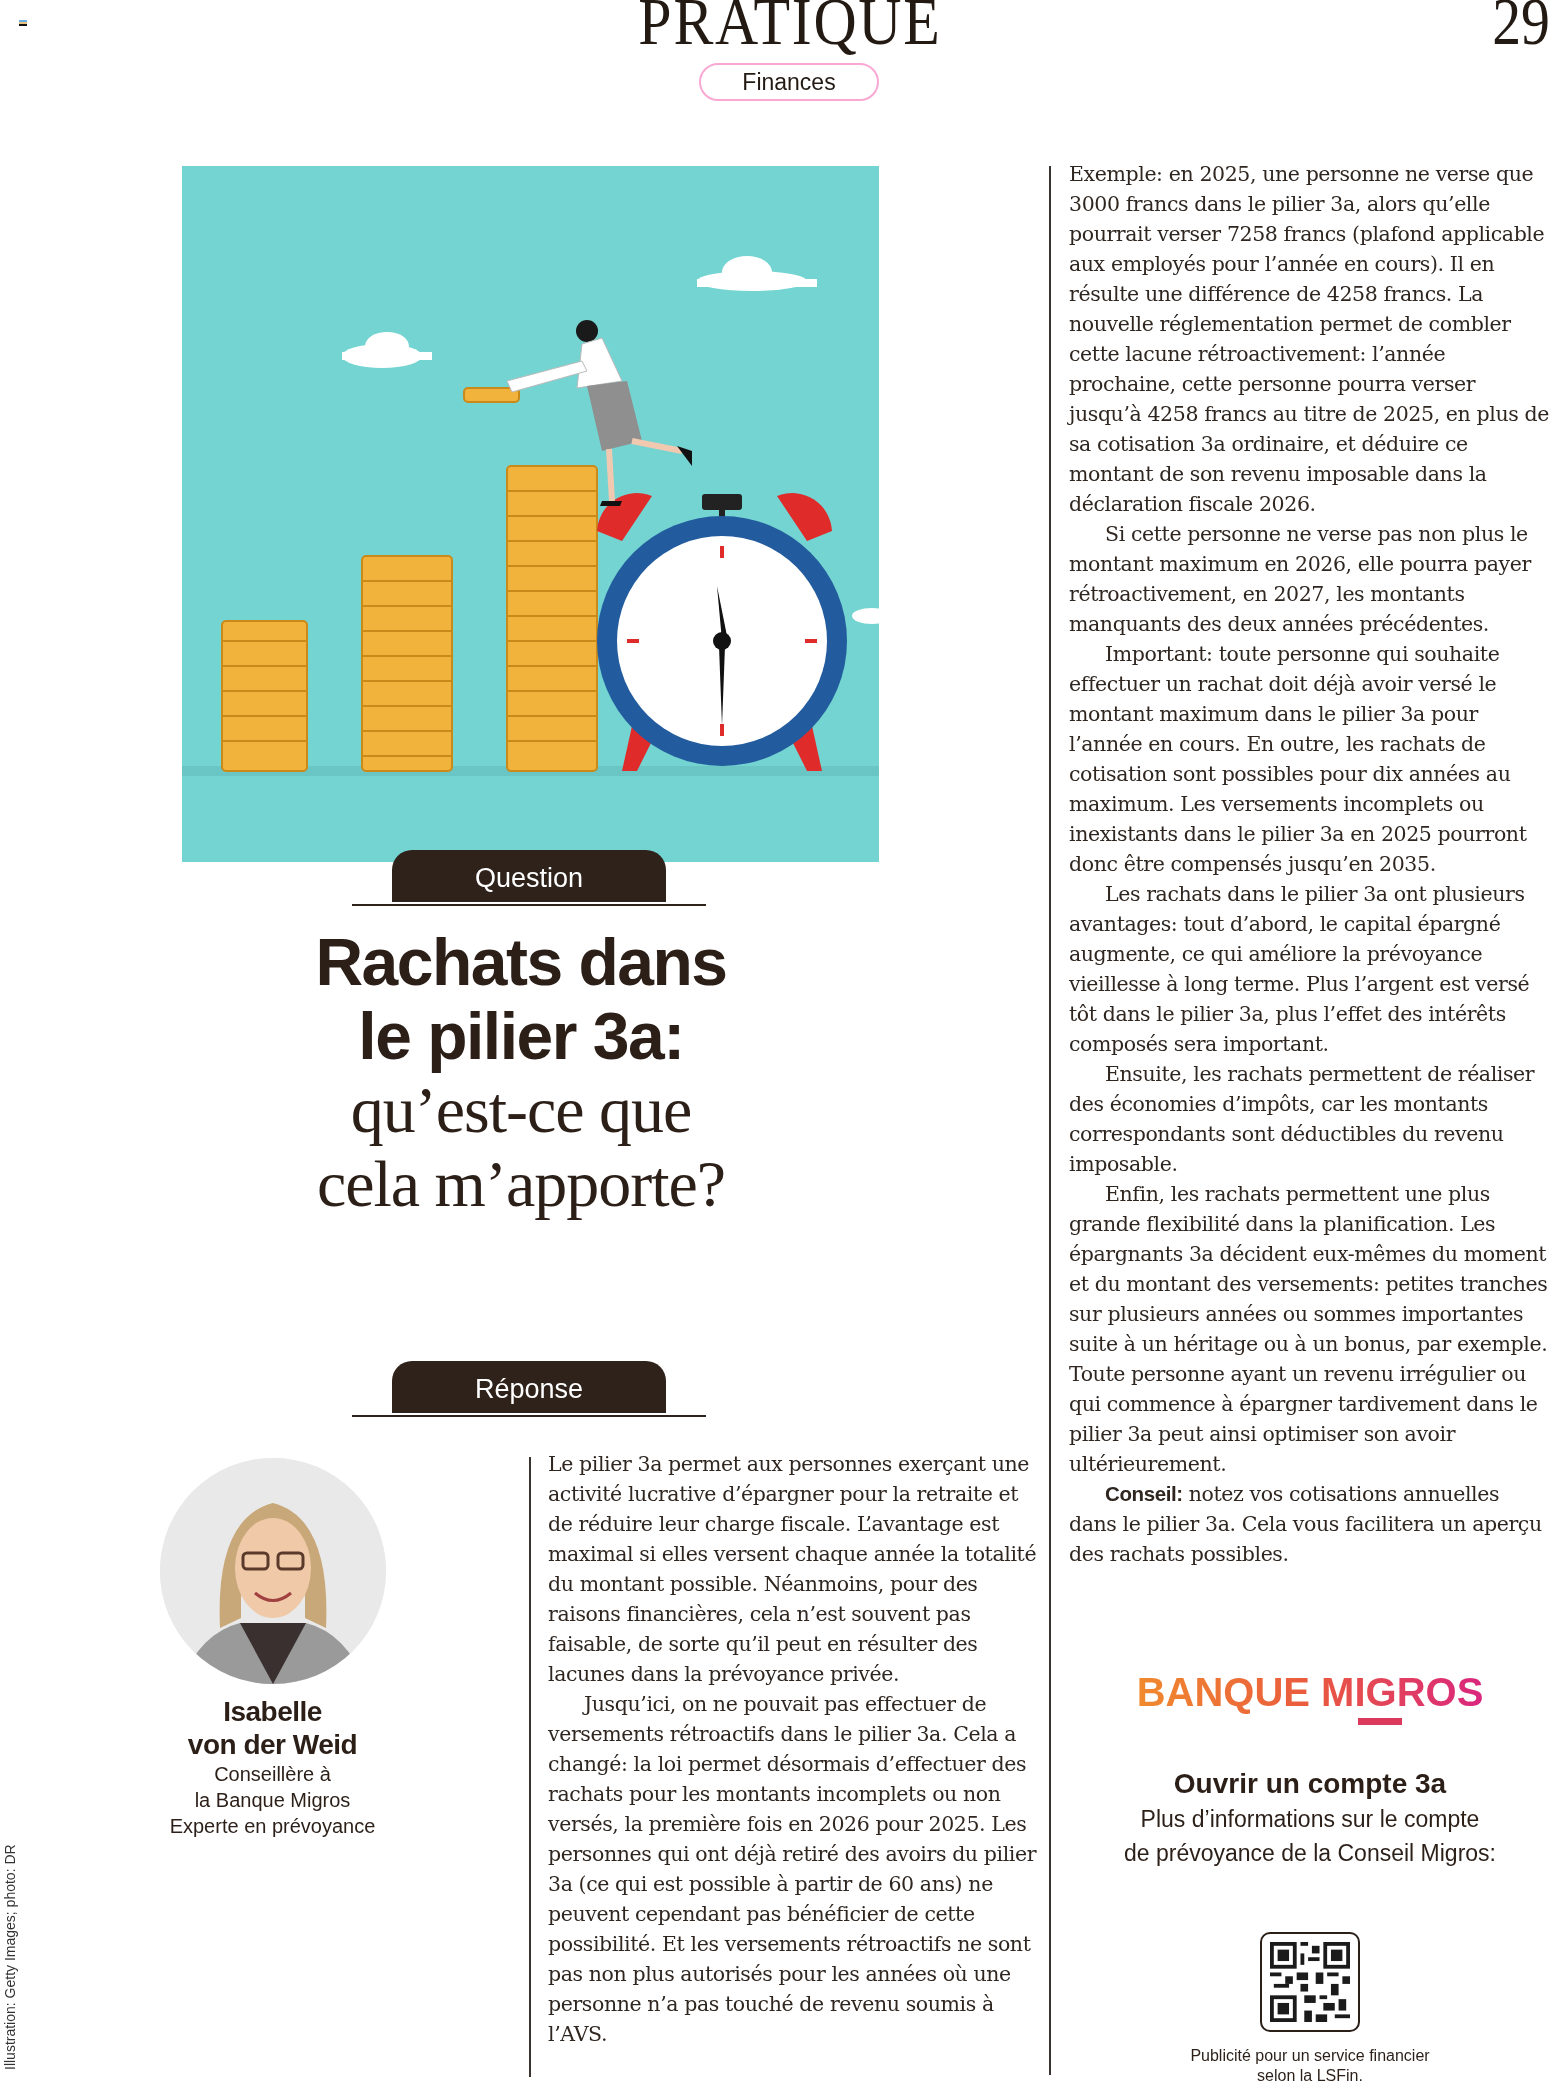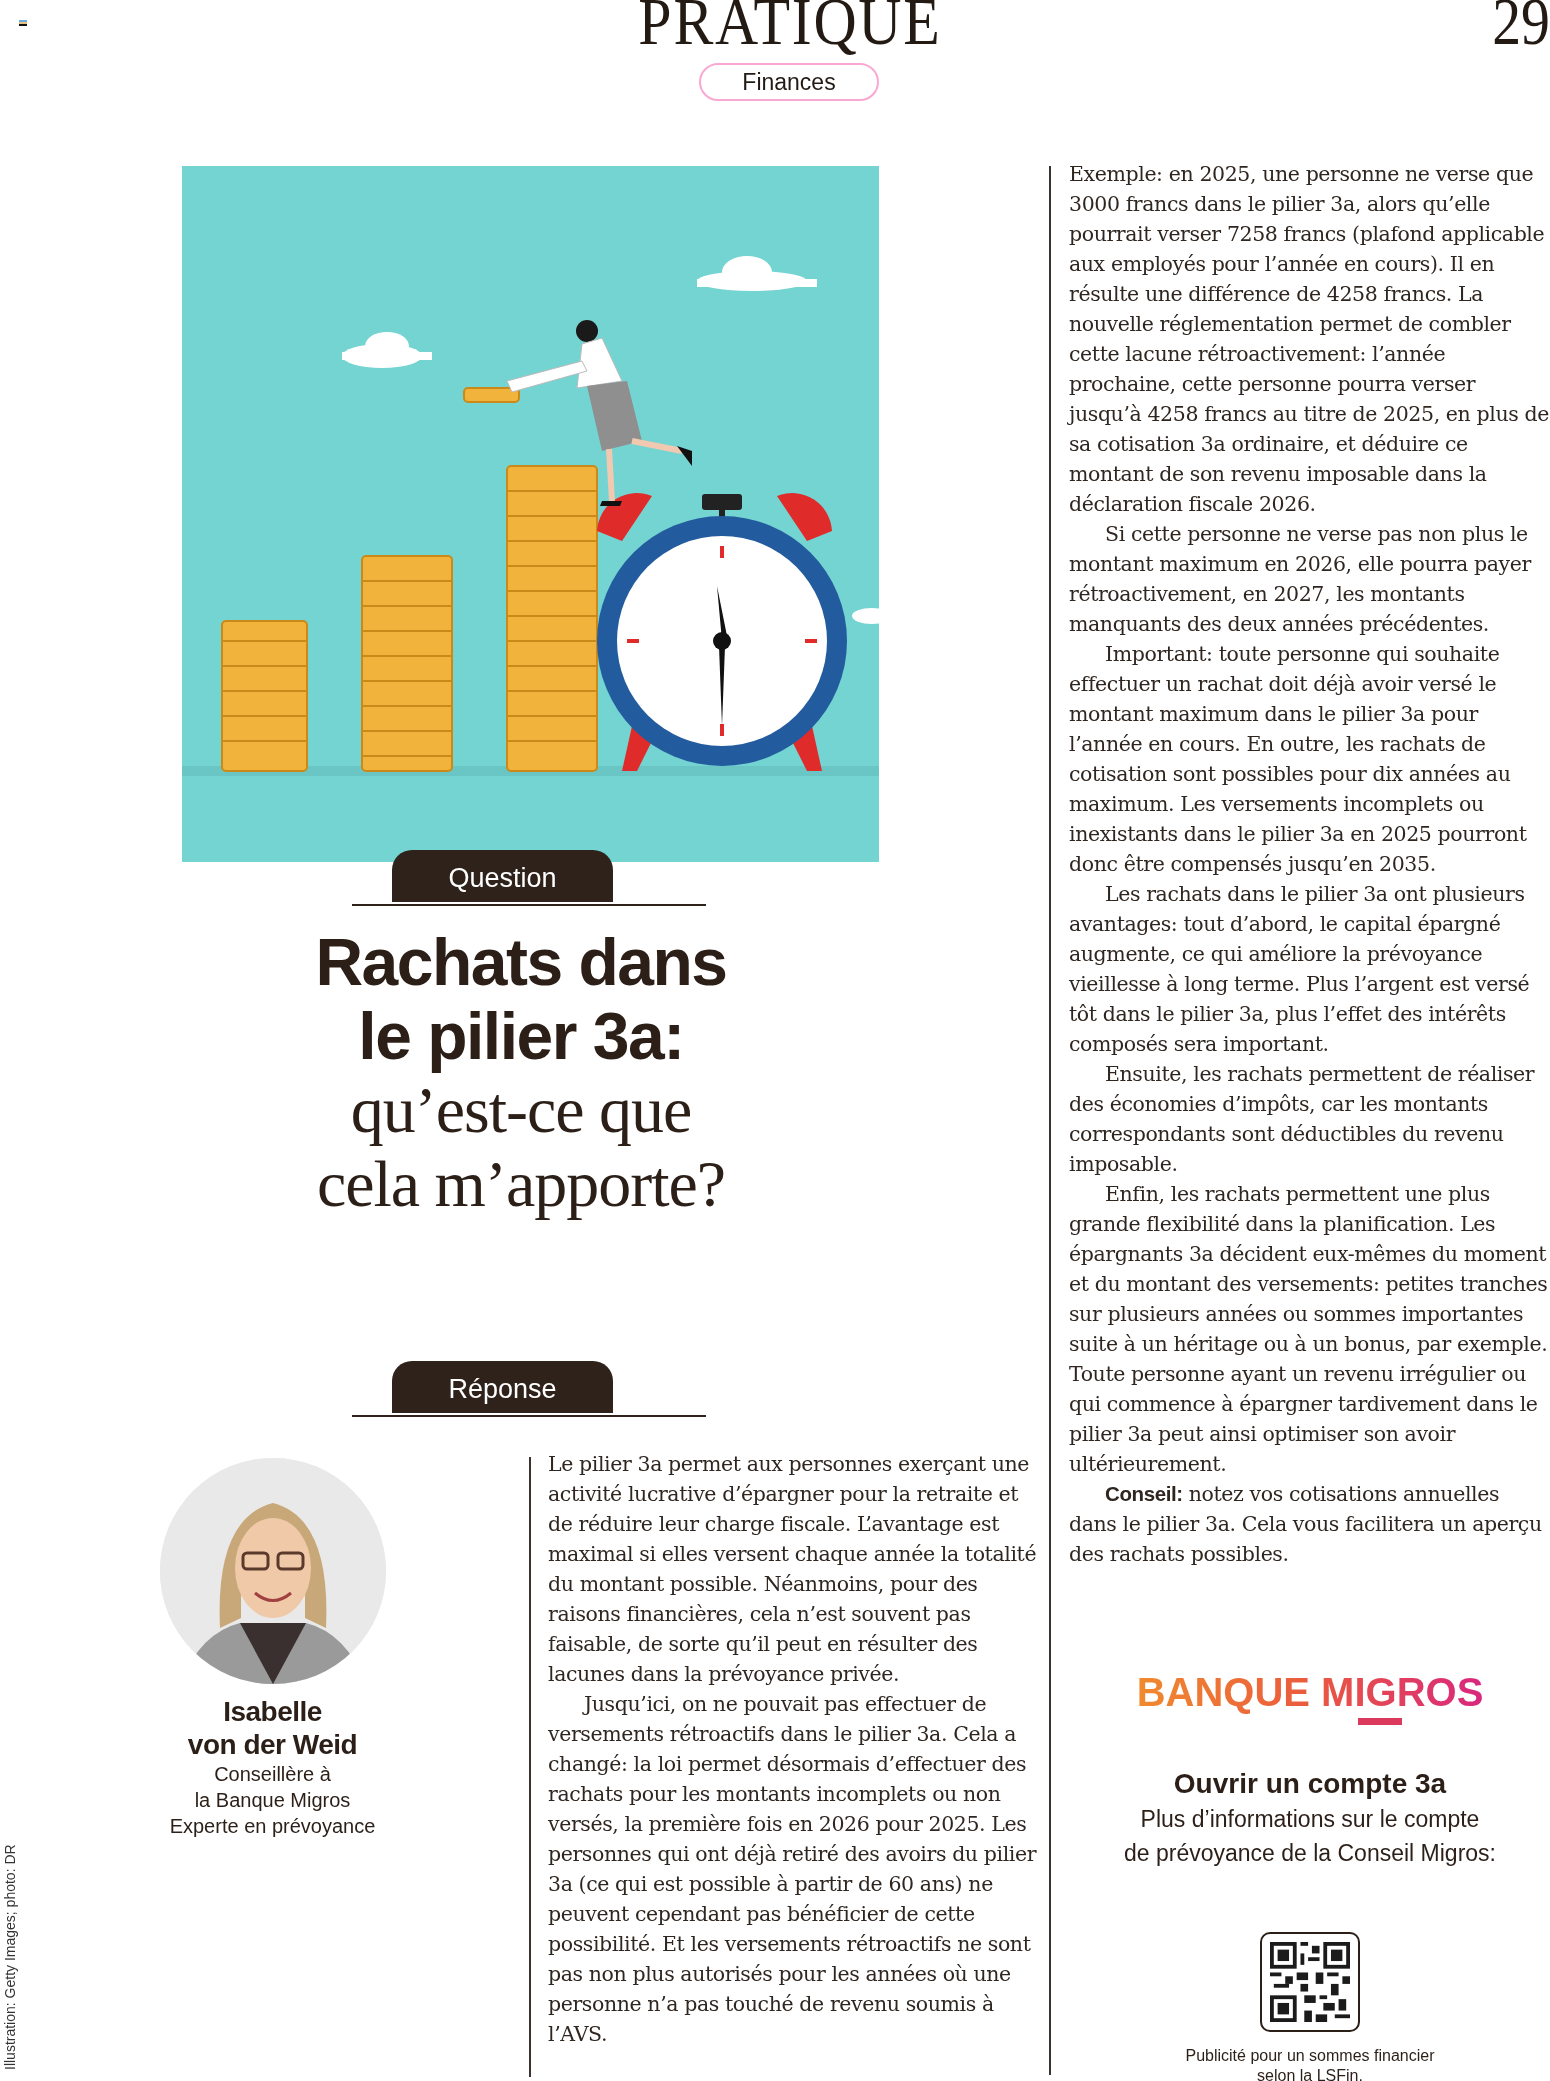--- a/index.html
+++ b/index.html
@@ -13,21 +13,21 @@
   
   .rubrique { left: 600px; top: -14px; width: 380px; text-align: center; font-family: "Liberation Serif", serif; font-size: 68px; letter-spacing: 2px; color: #231a14; line-height: 70px; transform: scaleX(0.88); transform-origin: center; }
   .pagenum { right: 0px; top: -14px; font-family: "Liberation Serif", serif; font-size: 68px; line-height: 70px; color: #231a14; transform: scaleX(0.85); transform-origin: right; }
   .pill { left: 699px; top: 63px; width: 180px; height: 38px; border: 2px solid #f9a8d4; border-radius: 20px; box-sizing: border-box; text-align: center; font-family: "Liberation Sans", sans-serif; font-size: 23px; line-height: 34px; color: #231a14; }
 
   
   .illu { left: 182px; top: 166px; width: 697px; height: 696px; background: #74d4d2; overflow: hidden; }
 
   
   .tab-wrap { width: 354px; height: 56px; }
-  .tab { position: absolute; left: 40px; top: 0; width: 221px; height: 52px; background: #2e221b; border-radius: 20px 20px 0 0; color: #fff; font-family: "Liberation Sans", sans-serif; font-size: 27px; text-align: center; line-height: 56px; }
+  .tab { position: absolute; left: 40px; top: 0; width: 274px; height: 52px; background: #2e221b; border-radius: 20px 20px 0 0; color: #fff; font-family: "Liberation Sans", sans-serif; font-size: 27px; text-align: center; line-height: 56px; }
   .tab-line { position: absolute; left: 0; bottom: 0; width: 354px; height: 2px; background: #2e221b; }
 
   .headline { left: 251px; top: 925px; width: 540px; text-align: center; }
   .h-bold { font-family: "Liberation Sans", sans-serif; font-weight: bold; font-size: 66px; line-height: 74px; letter-spacing: -1.5px; color: #2b1f18; }
   .h-light { font-family: "Liberation Serif", serif; font-size: 66px; line-height: 74px; color: #2b1f18; letter-spacing: -1px; }
 
   
   .avatar { left: 160px; top: 1458px; width: 226px; height: 226px; border-radius: 50%; background: #e9e9e9; overflow: hidden; }
   .author { left: 130px; top: 1695px; width: 285px; text-align: center; font-family: "Liberation Sans", sans-serif; color: #2b1f18; }
   .author .name { font-weight: bold; font-size: 28px; line-height: 33px; letter-spacing: -0.5px; }
@@ -238,17 +238,17 @@
           <rect x="9" y="14" width="3" height="2"></rect>
           <rect x="13" y="14" width="2" height="1"></rect>
         <rect x="14" y="16" width="3" height="2"></rect>
           <rect x="18" y="15" width="2" height="3"></rect>
           <rect x="9" y="18" width="2" height="3"></rect>
         <rect x="12" y="19" width="3" height="2"></rect>
           <rect x="17" y="19" width="4" height="1"></rect>
       </g>
     </svg>
   </div>
-  <div class="ad-note">Publicité pour un sommes financier</div>
+  <div class="ad-note">Publicité pour un service financier</div>
   <div class="ad-note" style="margin-top:0">selon la LSFin.</div>
 </div>
 
 <div class="abs credit">Illustration: Getty Images; photo: DR</div>
 
 </body></html>

